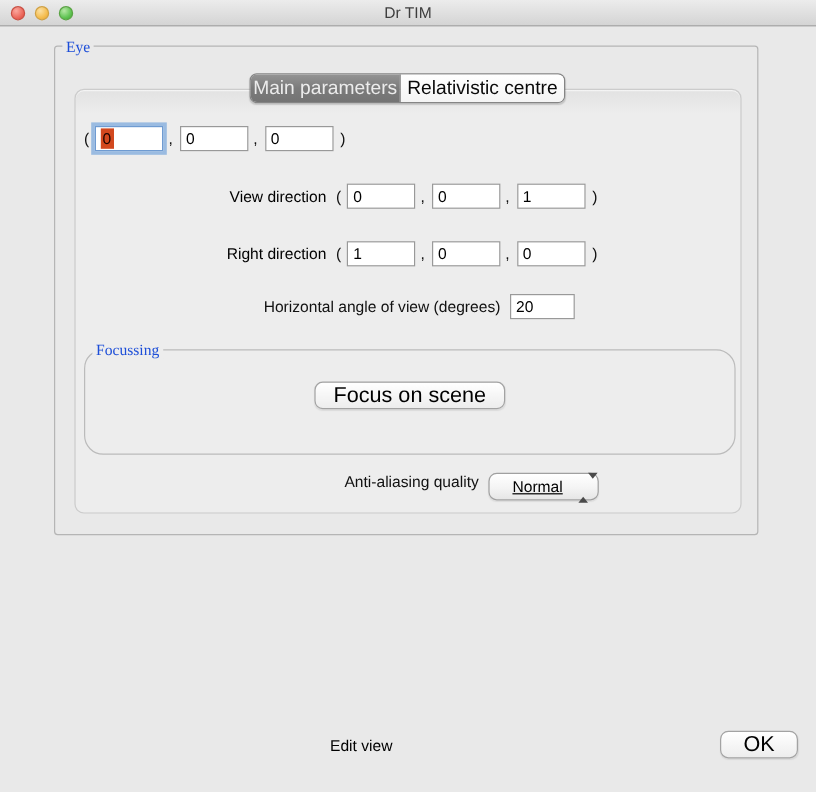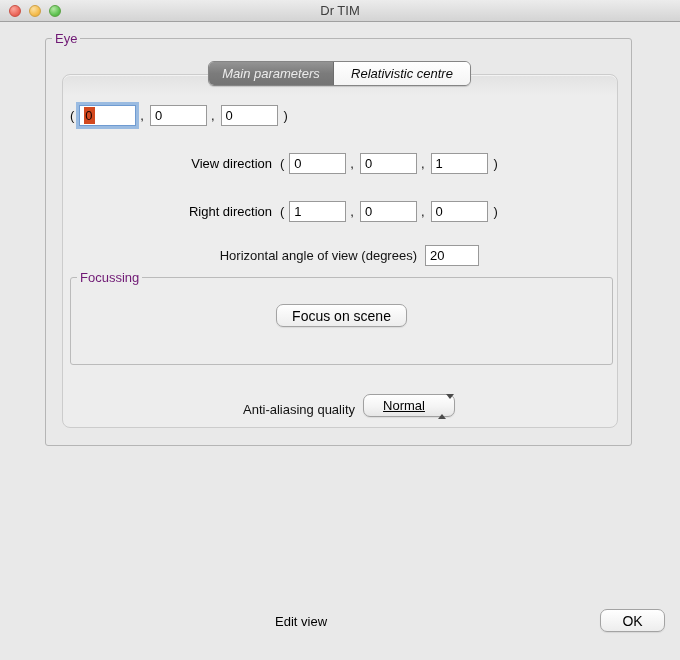--- a/index.html
+++ b/index.html
@@ -27,42 +27,42 @@
   .traffic.close { left: 9px;  background: radial-gradient(circle at 35% 30%, #fba79d, #ec6a5e 60%, #d8473a); border: 1px solid #c94f43; }
   .traffic.mini  { left: 29px; background: radial-gradient(circle at 35% 30%, #fbe0a3, #f5bd4f 60%, #dfa134); border: 1px solid #cfa043; }
   .traffic.zoomb { left: 49px; background: radial-gradient(circle at 35% 30%, #b6e8a5, #61c454 60%, #45a234); border: 1px solid #5aa344; }
 
   
   .group {
     position: absolute; border: 1px solid #b5b5b5; border-radius: 3px;
   }
   .group-label {
     position: absolute; top: -8px; left: 6px; padding: 0 3px;
-    font-size: 13px; color: #701a75; line-height: 15px;
+    font-size: 13px; color: #1d4ed8; line-height: 15px; font-family: Liberation Serif, serif;
   }
   .eye-group { left: 45px; top: 38px; width: 587px; height: 408px; }
   .eye-group > .group-label { background: #e9e9e9; }
 
   
   .tab-panel {
     position: absolute; left: 62px; top: 74px; width: 556px; height: 354px;
     background: linear-gradient(180deg, #e2e2e2 0px, #ededed 20px, #ededed 100%);
     border: 1px solid #cccccc; border-radius: 8px;
     box-shadow: inset 0 1px 0 rgba(255,255,255,0.6);
   }
 
   .tabs {
     position: absolute; left: 208px; top: 61px; height: 25px;
     display: flex; z-index: 5;
     border: 1px solid #858585; border-radius: 6px; overflow: hidden;
     box-shadow: 0 1px 1px rgba(0,0,0,0.15);
   }
   .tab {
     height: 100%; display: flex; align-items: center; justify-content: center;
-    font-size: 13px; cursor: default; font-style: italic;
+    font-size: 16px; cursor: default;
   }
   .tab.selected {
     width: 125px;
     background: linear-gradient(180deg, #949494 0%, #7b7b7b 50%, #747474 100%);
     color: #ececec;
     border-right: 1px solid #6d6d6d;
   }
   .tab.unselected {
     width: 136px;
     background: linear-gradient(180deg, #ffffff 0%, #f4f4f4 100%);
@@ -87,29 +87,29 @@
     border: 1px solid #6f9bd1;
     box-shadow: 0 0 0 3px rgba(125,170,220,0.75);
   }
   .sel-text { background: #d2481e; color: #1c0400; padding: 1px 2px 1px 1px; }
 
   .angle-row { position: absolute; left: 62px; top: 244px; width: 556px; height: 22px; display: flex; align-items: center; }
   .angle-label { width: 355px; text-align: right; }
   .angle-field { margin-left: 8px; width: 54px; }
 
   
-  .focussing-group { left: 70px; top: 277px; width: 543px; height: 88px; border-color: #bbbbbb; }
+  .focussing-group { left: 70px; top: 291px; width: 543px; height: 88px; border-color: #bbbbbb; border-radius: 16px; }
   .focussing-group > .group-label { background: #ededed; }
 
   .btn-row {
     position: absolute; left: 0; top: 26px; width: 100%;
     display: flex; justify-content: center; gap: 18px;
   }
   .aqua-btn {
-    height: 23px; padding: 0 15px; font-size: 14px; color: #000;
+    height: 23px; padding: 0 15px; font-size: 18px; color: #000;
     background: linear-gradient(180deg, #ffffff 0%, #f7f7f7 45%, #ededed 100%);
     border: 1px solid #a3a3a3; border-radius: 7px;
     box-shadow: 0 1px 1px rgba(0,0,0,0.08);
     display: flex; align-items: center; cursor: default;
   }
 
   .aperture-row {
     position: absolute; left: 0; top: 68px; width: 100%;
     display: flex; justify-content: center; align-items: center;
   }
@@ -135,21 +135,21 @@
     width: 0; height: 0; margin: 0 auto;
     border-left: 4px solid transparent; border-right: 4px solid transparent;
     border-top: 5px solid #4a4a4a;
   }
   .dropdown.disabled { color: #a9a9a9; border-color: #c4c4c4; background: linear-gradient(180deg,#fafafa,#efefef); box-shadow: none; }
   .dropdown.disabled .up { border-bottom-color: #b5b5b5; }
   .dropdown.disabled .down { border-top-color: #b5b5b5; }
 
   .aa-row {
     position: absolute; left: 62px; top: 394px; width: 480px; height: 23px;
-    display: flex; align-items: flex-end;
+    display: flex; align-items: flex-start; padding-left: 44px;
   }
   .aa-label { width: 293px; text-align: right; }
   .aa-row .dropdown { margin-left: 8px; width: 92px; text-decoration: underline; }
 
   
   .edit-view { position: absolute; left: 275px; top: 614px; color: #000; }
   .ok-btn {
     position: absolute; right: 15px; top: 609px; width: 65px; height: 23px;
     justify-content: center; padding: 0;
   }

